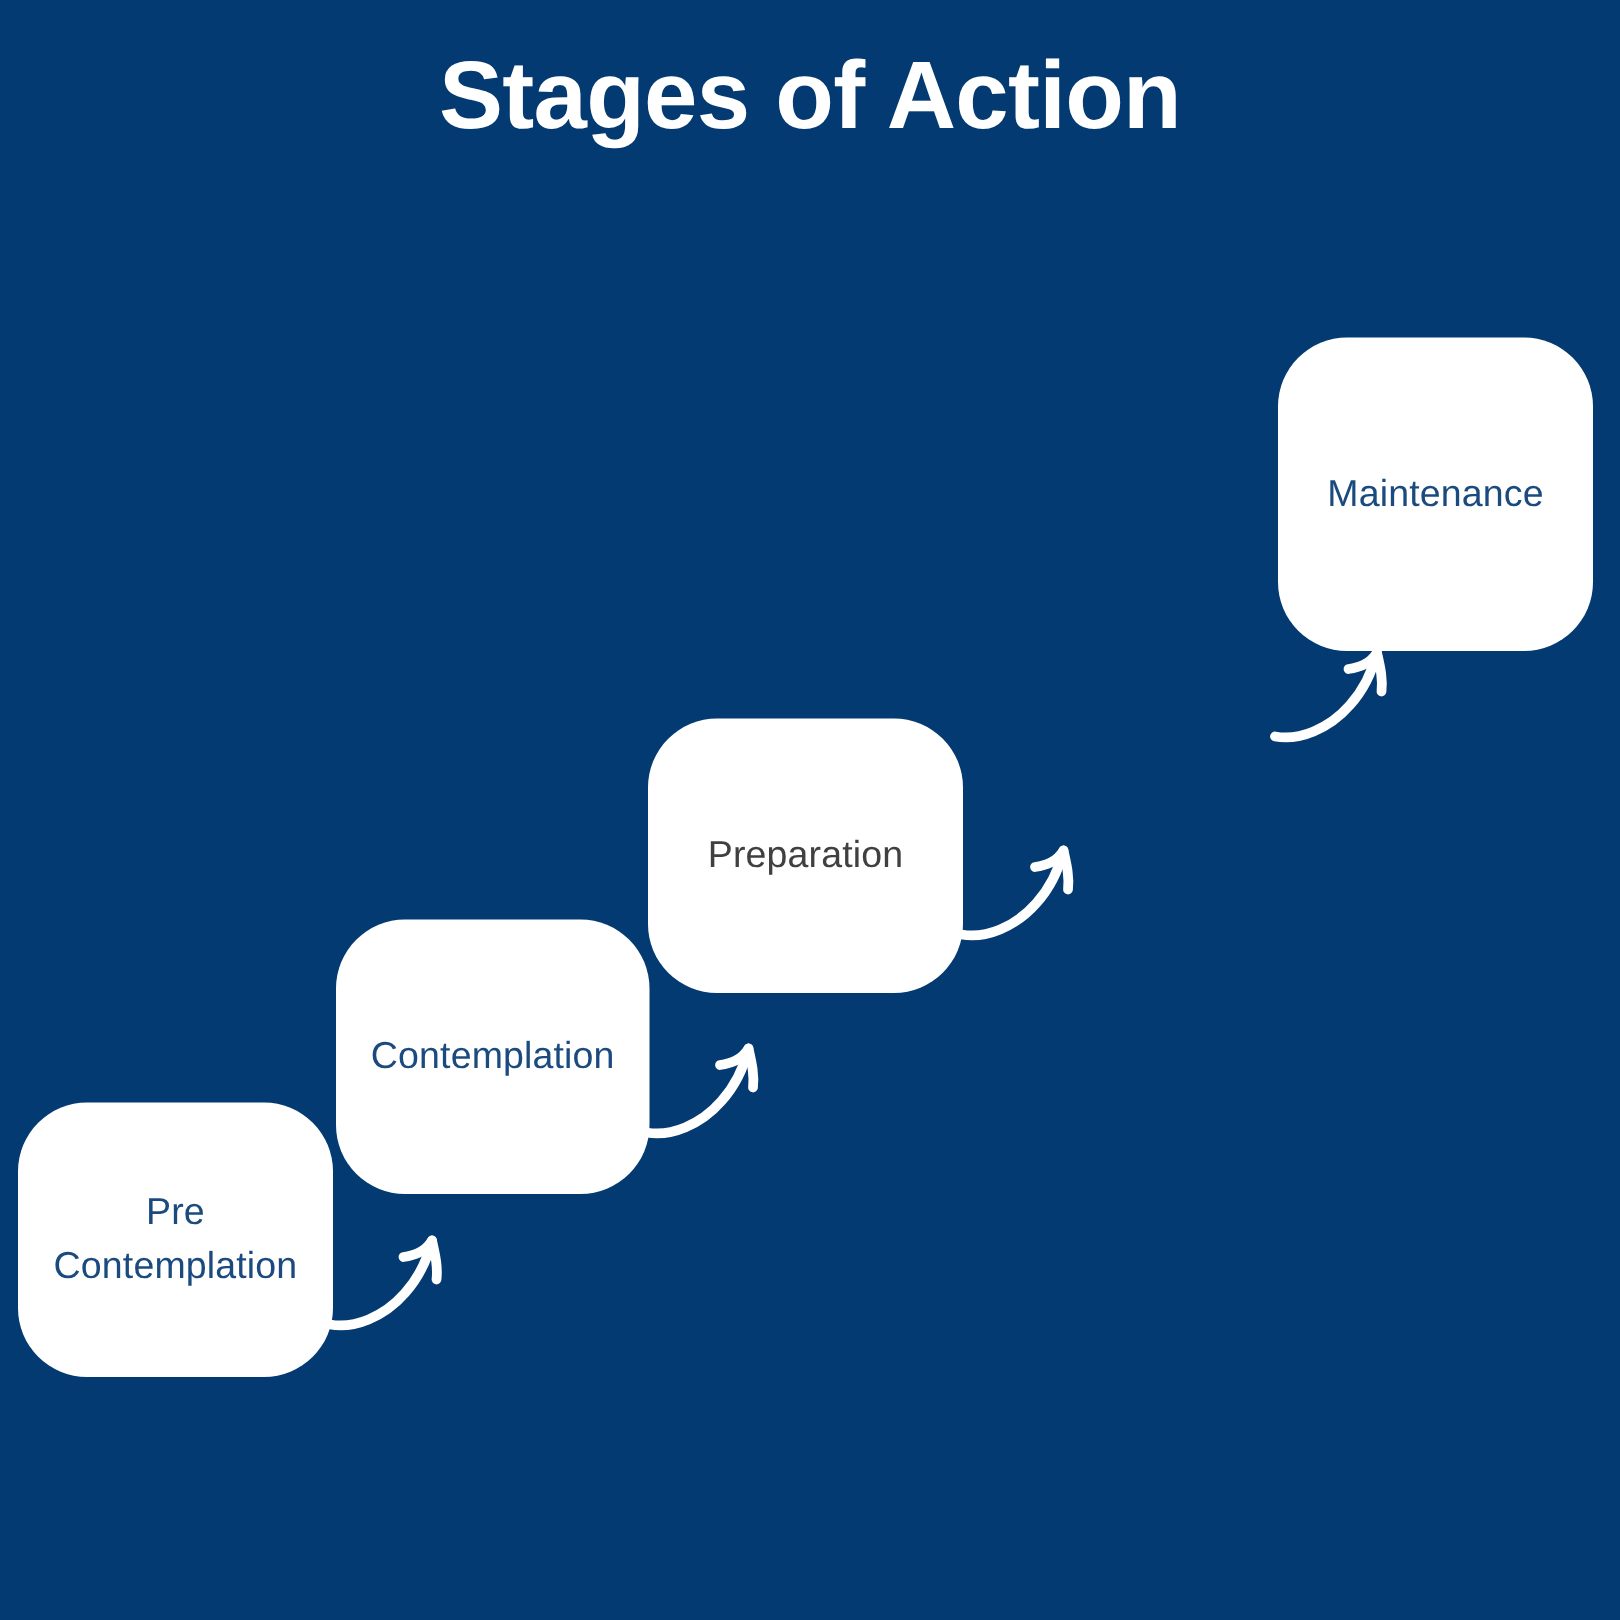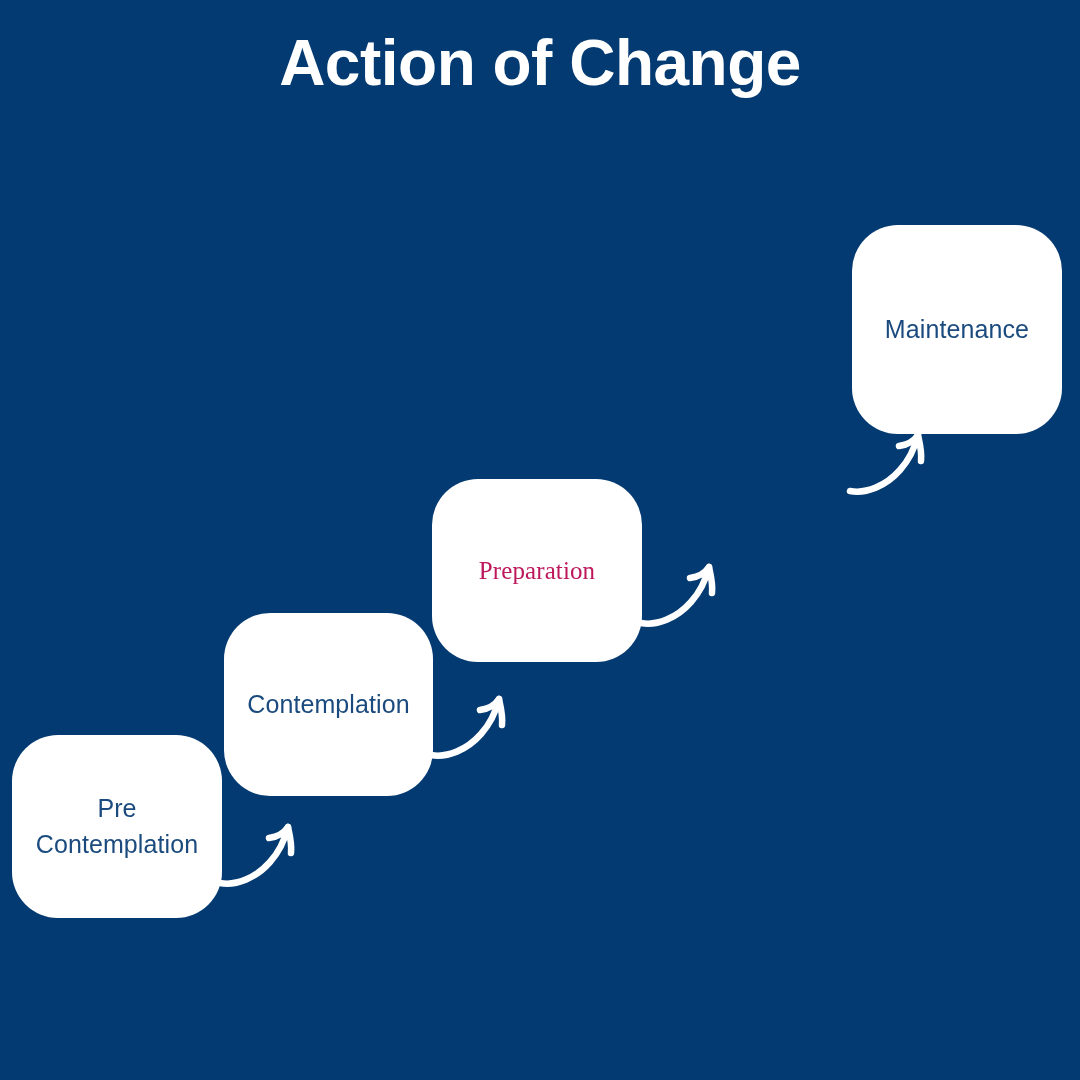--- a/index.html
+++ b/index.html
@@ -58,33 +58,33 @@
   .arrow svg {
     display: block;
     overflow: visible;
   }
 </style>
 </head>
 <body>
 
 <div id="canvas" style="background: rgb(4, 58, 114);">
 
-  <div id="title" style="color: rgb(255, 255, 255);">Action of Change</div>
+  <div id="title" style="color: rgb(255, 255, 255);">Stages of Action</div>
 
   <div class="stage-box" style="left: 12px; top: 735px; width: 210px; height: 183px; background: rgb(255, 255, 255);">
     <span class="stage-label" style="color: rgb(27, 75, 126);">Pre
 Contemplation</span>
   </div>
 
   <div class="stage-box" style="left: 224px; top: 613px; width: 209px; height: 183px; background: rgb(255, 255, 255);">
     <span class="stage-label" style="color: rgb(27, 75, 126);">Contemplation</span>
   </div>
 
   <div class="stage-box" style="left: 432px; top: 479px; width: 210px; height: 183px; background: rgb(255, 255, 255);">
-    <span class="stage-label" style="color: #be185d; font-family: Liberation Serif, serif;">Preparation</span>
+    <span class="stage-label" style="color: #404040;">Preparation</span>
   </div>
 
 
   <div class="stage-box" style="left: 852px; top: 225px; width: 210px; height: 209px; background: rgb(255, 255, 255);">
     <span class="stage-label" style="color: rgb(27, 75, 126);">Maintenance</span>
   </div>
 
   <div class="arrow" style="left: 218px; top: 816px; width: 84px; height: 72px;">
     <svg width="84" height="72" viewBox="0 0 84 72" aria-hidden="true">
       <path d="M2,67 C18,70 38,62 52,46 C61,36 67,23 70,11" fill="none" stroke="#ffffff" stroke-width="6.5" stroke-linecap="round"></path>

